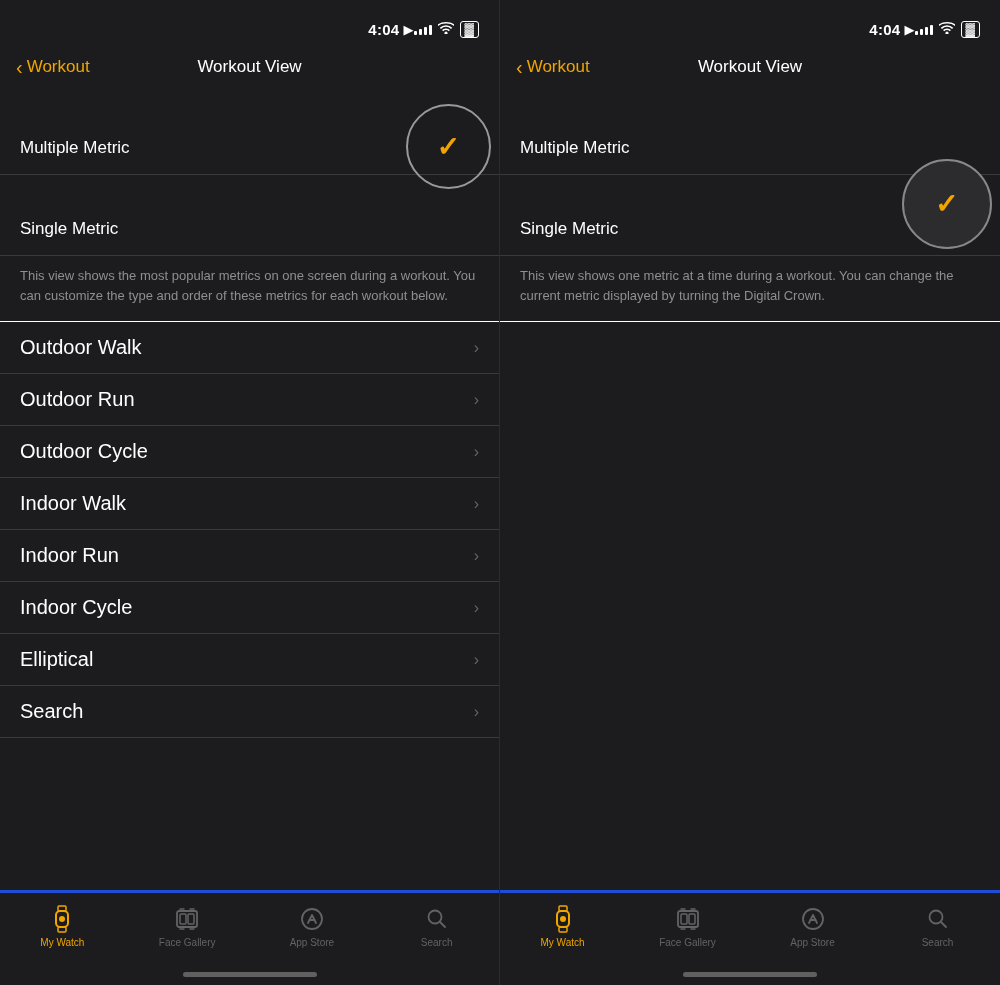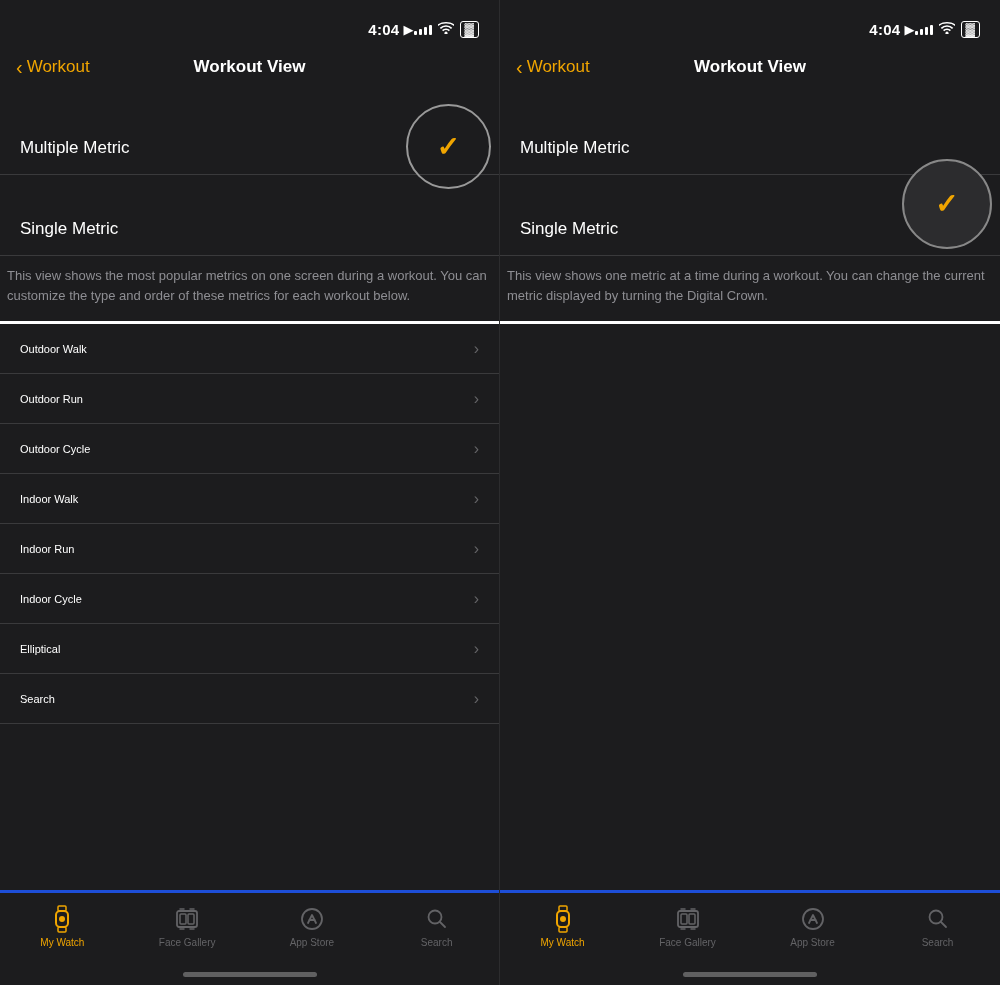--- a/index.html
+++ b/index.html
@@ -79,21 +79,21 @@
       cursor: pointer;
     }
 
     .nav-back-chevron {
       font-size: 20px;
       color: #f0a500;
     }
 
     .nav-title {
       font-size: 17px;
-      font-weight: 700;
+      font-weight: 400;
       color: #ffffff;
       text-align: center;
     }
 
     
     .content {
       flex: 1;
       overflow-y: auto;
       padding: 0;
     }
@@ -119,25 +119,25 @@
 
     .check-mark {
       color: #f0a500;
       font-size: 28px;
       font-weight: 700;
       line-height: 1;
     }
 
     
     .description-text {
-      padding: 10px 7px 16px;
+      padding: 10px 20px 16px;
       color: #8e8e93;
       font-size: 13px;
       line-height: 1.5;
-      border-bottom: 3px solid #ffffff;
+      border-bottom: 1px solid #ffffff;
     }
 
     
     .section-header {
       padding: 20px 20px 8px;
       color: #8e8e93;
       font-size: 13px;
       font-weight: 400;
       letter-spacing: 0.5px;
       text-transform: uppercase;
@@ -147,21 +147,21 @@
     .list-item {
       display: flex;
       align-items: center;
       justify-content: space-between;
       padding: 14px 20px;
       border-bottom: 1px solid #3a3a3c;
       min-height: 50px;
     }
 
     .list-item-label {
-      font-size: 11px;
+      font-size: 20px;
       color: #ffffff;
       font-weight: 400;
     }
 
     .chevron-right {
       color: #636366;
       font-size: 16px;
     }
 
     

